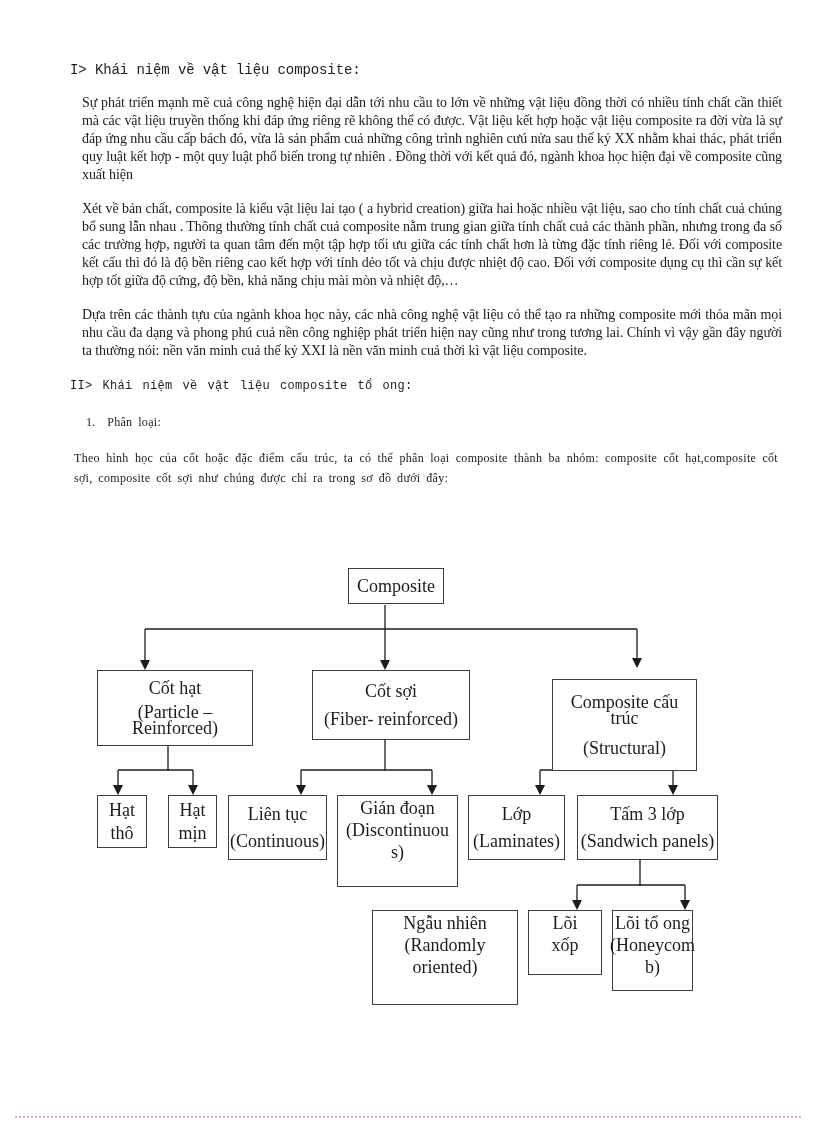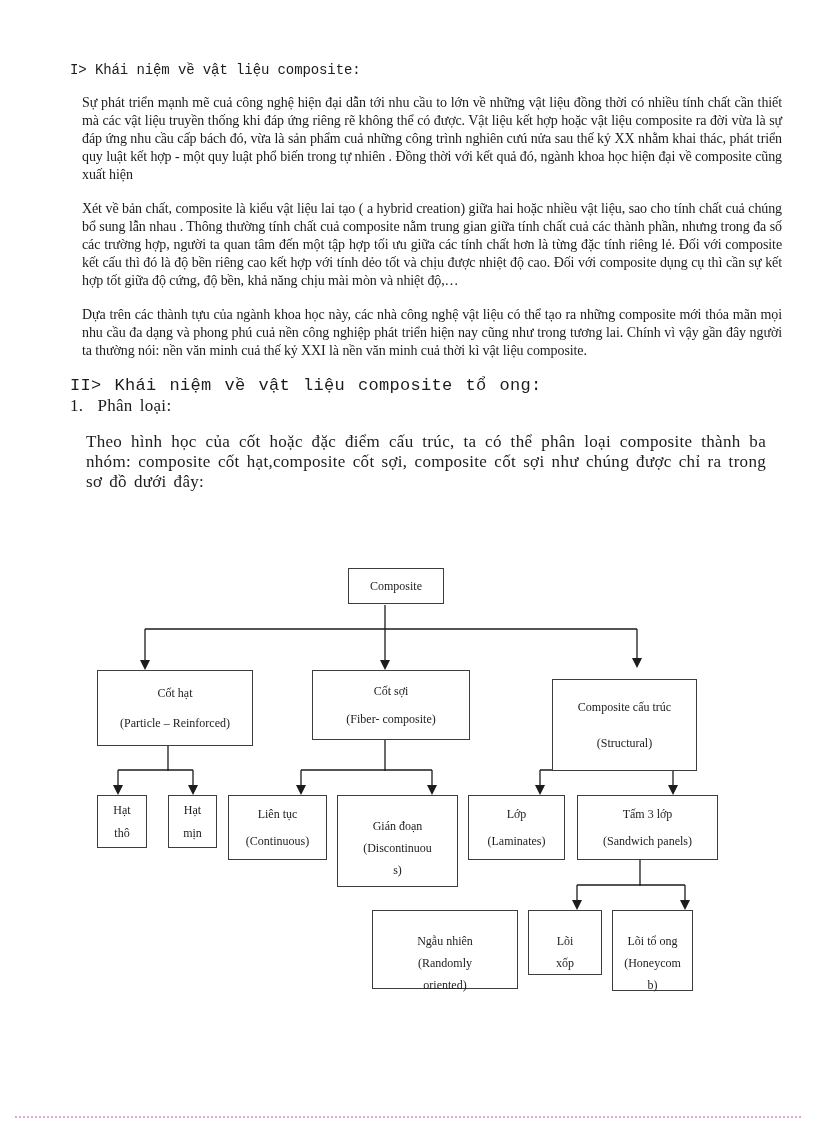--- a/index.html
+++ b/index.html
@@ -21,51 +21,51 @@
     line-height: 18px;
     text-align: justify;
     letter-spacing: -0.1px;
   }
   .heading { margin: 0 0 15px 0; font-family: Liberation Mono, monospace; }
   .para { margin: 0 0 16px 12px; }
   .s2 {
     letter-spacing: 0.3px;
     word-spacing: 2.5px;
     line-height: 20px;
-    font-size: 17px;
+    font-size: 12px;
   }
   .s2-heading { margin: 0; }
-  .list-line { margin: 0; white-space: pre-wrap; }
+  .list-line { margin: 16px; white-space: pre-wrap; }
   .diagram {
     position: absolute;
     left: 0;
     top: 555px;
     width: 816px;
     height: 460px;
   }
   .connectors { position: absolute; left: 0; top: 0; }
   .dbox {
     position: absolute;
     box-sizing: border-box;
     border: 1px solid #3d3d3d;
     background: #ffffff;
     display: flex;
     flex-direction: column;
     justify-content: space-evenly;
     align-items: center;
     text-align: center;
-    font-size: 12px;
+    font-size: 18px;
     line-height: 16px;
     color: #1c1c1c;
   }
   .dbox span { display: block; padding: 0 2px; }
   .dbox.center1 { justify-content: center; }
   .dbox.tight {
     justify-content: flex-start;
-    padding-top: 19px;
+    padding-top: 1px;
     line-height: 22px;
     text-align: right;
   }
   .dotted-divider {
     position: absolute;
     left: 15px;
     top: 1116px;
     width: 786px;
     border-top: 2px dotted #dfa9cf;
   }
@@ -75,21 +75,21 @@
 
 <div class="page">
 
   <div class="content">
     <div class="heading">I&gt; Khái niệm về vật liệu composite:</div>
     <p class="para">Sự phát triển mạnh mẽ cuả công nghệ hiện đại dẫn tới nhu cầu to lớn về những vật liệu đồng thời có nhiều tính chất cần thiết mà các vật liệu truyền thống khi đáp ứng riêng rẽ không thể có được. Vật liệu kết hợp hoặc vật liệu composite ra đời vừa là sự đáp ứng nhu cầu cấp bách đó, vừa là sản phẩm cuả những công trình nghiên cưú nửa sau thế kỷ XX nhằm khai thác, phát triển quy luật kết hợp - một quy luật phổ biến trong tự nhiên . Đồng thời với kết quả đó, ngành khoa học hiện đại về composite cũng xuất hiện</p>
     <p class="para">Xét về bản chất, composite là kiểu vật liệu lai tạo ( a hybrid creation) giữa hai hoặc nhiều vật liệu, sao cho tính chất cuả chúng bổ sung lẫn nhau . Thông thường tính chất cuả composite nằm trung gian giữa tính chất cuả các thành phần, nhưng trong đa số các trường hợp, người ta quan tâm đến một tập hợp tối ưu giữa các tính chất hơn là từng đặc tính riêng lẻ. Đối với composite kết cấu thì đó là độ bền riêng cao kết hợp với tính dẻo tốt và chịu được nhiệt độ cao. Đối với composite dụng cụ thì cần sự kết hợp tốt giữa độ cứng, độ bền, khả năng chịu mài mòn và nhiệt độ,…</p>
     <p class="para">Dựa trên các thành tựu của ngành khoa học này, các nhà công nghệ vật liệu có thể tạo ra những composite mới thỏa mãn mọi nhu cầu đa dạng và phong phú cuả nền công nghiệp phát triển hiện nay cũng như trong tương lai. Chính vì vậy gần đây người ta thường nói: nền văn minh cuả thế kỷ XXI là nền văn minh cuả thời kì vật liệu composite.</p>
     <div class="heading s2 s2-heading">II&gt; Khái niệm về vật liệu composite tổ ong:</div>
     <div class="list-line s2">1.  Phân loại:</div>
-    <p class="para s2" style="margin:16px">Theo hình học của cốt hoặc đặc điểm cấu trúc, ta có thể phân loại composite thành ba nhóm: composite cốt hạt,composite cốt sợi, composite cốt sợi như chúng được chỉ ra trong sơ đồ dưới đây:</p>
+    <p class="para s2" style="margin:4px">Theo hình học của cốt hoặc đặc điểm cấu trúc, ta có thể phân loại composite thành ba nhóm: composite cốt hạt,composite cốt sợi, composite cốt sợi như chúng được chỉ ra trong sơ đồ dưới đây:</p>
   </div>
 
   <div class="diagram">
 
     <svg class="connectors" width="816" height="460" viewBox="0 0 816 460">
       <path d="M385,50 V107 M145,74 H637 M145,74 V107 M637,74 V105
                M168,191 V216 M118,215 H193 M118,215 V232 M193,215 V232
                M385,185 V216 M301,215 H432 M301,215 V232 M432,215 V232
                M618,191 V216 M540,215 H673 M540,215 V232 M673,215 V232
                M640,305 V331 M577,330 H685 M577,330 V347 M685,330 V347" fill="none" stroke="#1c1c1c" stroke-width="1.3"></path>
@@ -103,21 +103,21 @@
       <span>Composite</span>
     </div>
 
     <div class="dbox" style="left:97px;top:115px;width:156px;height:76px">
       <span>Cốt hạt</span>
       <span>(Particle – Reinforced)</span>
     </div>
 
     <div class="dbox" style="left:312px;top:115px;width:158px;height:70px">
       <span>Cốt sợi</span>
-      <span>(Fiber- composite)</span>
+      <span>(Fiber- reinforced)</span>
     </div>
 
     <div class="dbox" style="left:552px;top:124px;width:145px;height:92px">
       <span>Composite cấu trúc</span>
       <span>(Structural)</span>
     </div>
 
     <div class="dbox" style="left:97px;top:240px;width:50px;height:53px">
       <span>Hạt</span>
       <span>thô</span>
@@ -143,21 +143,21 @@
       <span>Lớp</span>
       <span>(Laminates)</span>
     </div>
 
     <div class="dbox" style="left:577px;top:240px;width:141px;height:65px">
       <span>Tấm 3 lớp</span>
       <span>(Sandwich panels)</span>
     </div>
 
 
-    <div class="dbox tight" style="left:372px;top:355px;width:146px;height:79px">
+    <div class="dbox tight" style="left:372px;top:355px;width:146px;height:95px">
       <span>Ngẫu nhiên</span>
       <span>(Randomly</span>
       <span>oriented)</span>
     </div>
 
     <div class="dbox tight" style="left:528px;top:355px;width:74px;height:65px">
       <span>Lõi</span>
       <span>xốp</span>
     </div>
 

